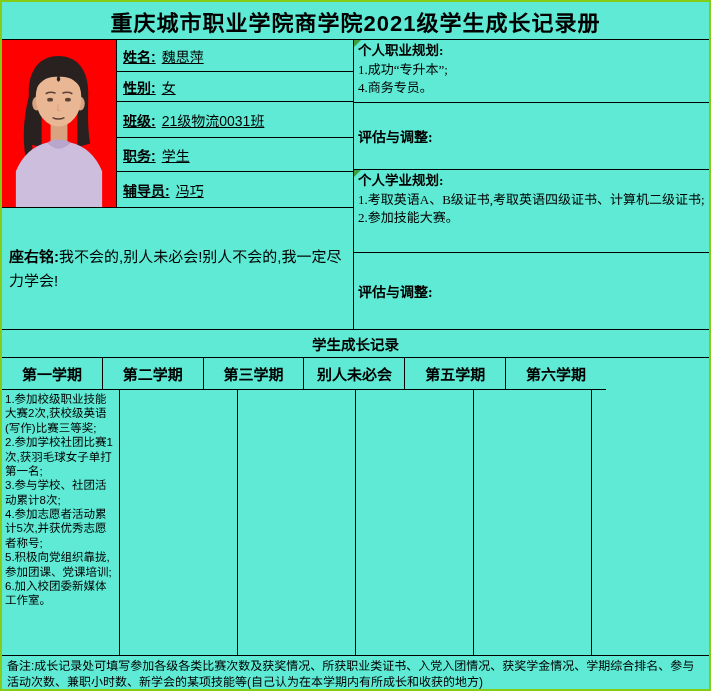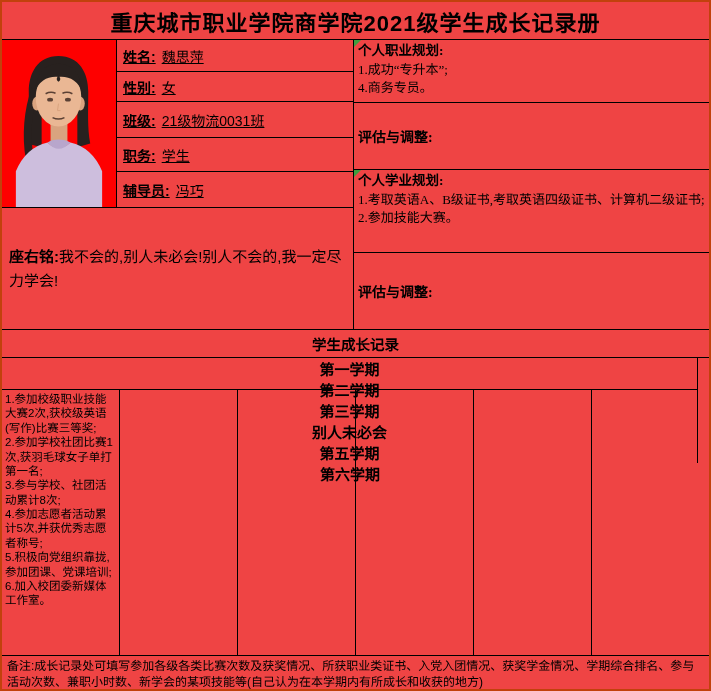--- a/index.html
+++ b/index.html
@@ -1,18 +1,18 @@
 <!DOCTYPE html>
 <html lang="zh-CN"><head>
 <meta charset="utf-8">
 <style>
   html,body { margin:0; padding:0; background:#ffffff; }
   .page {
     position:relative; width:711px; height:691px; box-sizing:border-box;
-    background:#ef4444; border:2px solid #c2410c; color:#000;
+    background:#5eead4; border:2px solid #84cc16; color:#000;
     font-family:"Liberation Sans","DejaVu Sans",sans-serif;
     overflow:hidden;
   }
   .abs { position:absolute; box-sizing:border-box; }
 
   .title-row {
     left:0; top:0; width:707px; height:38px;
     border-bottom:1px solid #000;
     display:flex; align-items:center; justify-content:center;
     font-size:22px; font-weight:bold; letter-spacing:1px;
@@ -54,21 +54,21 @@
     position:absolute; left:0; top:0; width:0; height:0;
     border-top:7px solid #3f9e3f; border-right:7px solid transparent;
   }
 
   .banner {
     left:0; top:328px; width:707px; height:28px; border-bottom:1px solid #000;
     display:flex; align-items:center; justify-content:center;
     font-weight:bold; font-size:14.5px;
   }
 
-  .sem-head { left:0; top:356px; width:696px; height:32px; border-bottom:1px solid #000; display:flex;flex-direction:column; }
+  .sem-head { left:0; top:356px; width:604px; height:32px; border-bottom:1px solid #000; display:flex; }
   .sem-head .cell {
     flex:1; display:flex; align-items:center; justify-content:center;
     border-right:1px solid #000; font-weight:bold; font-size:15px; box-sizing:border-box;
   }
   .sem-head .cell:last-child { border-right:none; }
 
   .sem-body { left:0; top:388px; width:707px; height:266px; border-bottom:1px solid #000; display:flex; }
   .sem-body .cell {
     flex:1; border-right:1px solid #000; box-sizing:border-box;
     padding:2px 1px 2px 3px; font-size:11.5px; line-height:1.25;

